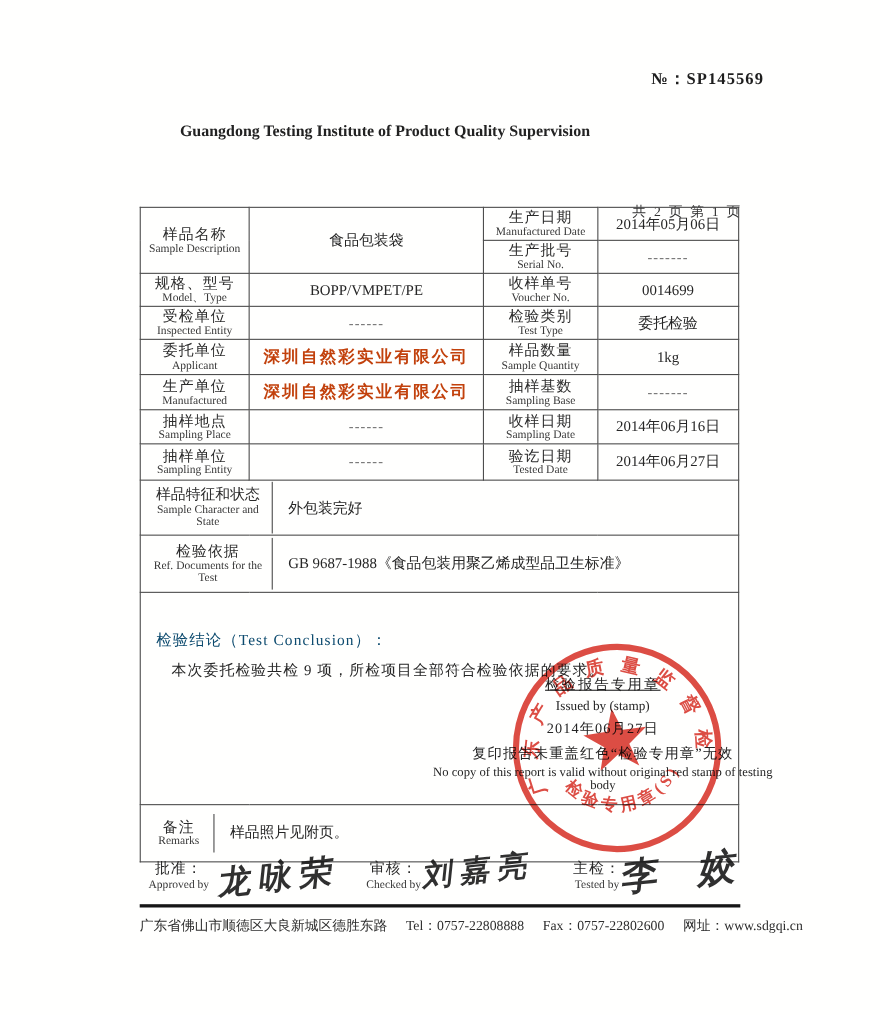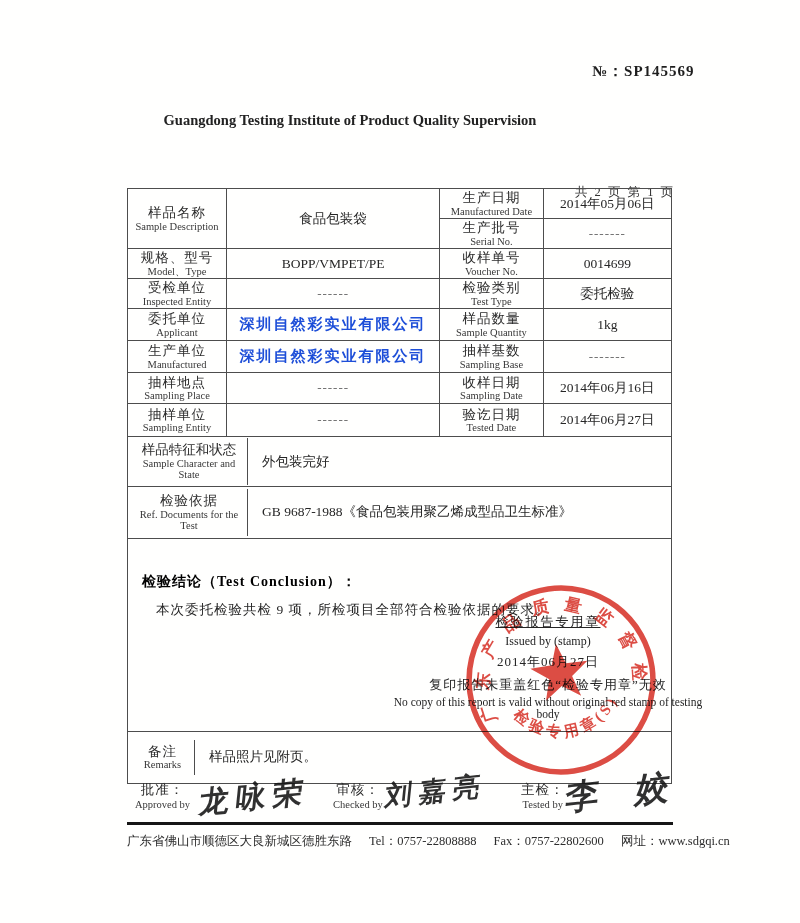--- a/index.html
+++ b/index.html
@@ -15,31 +15,31 @@
   .report-title .zh { font-size:24px; font-weight:bold; letter-spacing:4px; }
   .report-title .en { font-size:17px; font-weight:bold; }
   .page-info { position:absolute; top:168px; left:555px; width:120px; text-align:right; font-size:12.5px; letter-spacing:2px; color:#333;margin-top:16px; }
 
   
   table.report { position:absolute; top:188px; left:127px; width:545px; border-collapse:collapse; table-layout:fixed; }
   table.report td { border:1px solid #4d4d4d; text-align:center; vertical-align:middle; padding:1px 3px; }
   .lzh { font-size:13.5px; letter-spacing:1px; color:#2b2b2b; line-height:1.15; }
   .len { font-size:10.5px; color:#383838; line-height:1.1; }
   .val { font-size:13.5px; color:#262626; }
-  .val-bold { font-size:15px; font-weight:bold; letter-spacing:2px; color:#1d4ed8; }
+  .val-bold { font-size:15px; font-weight:bold; letter-spacing:2px; color:#c2410c; }
   .dash { color:#6d6d6d; letter-spacing:1px; font-size:13px; }
 
   .span-cell { display:flex; align-items:stretch; min-height:100%; }
   .span-label { display:flex; flex-direction:column; justify-content:center; border-right:1px solid #4d4d4d; padding:4px 2px; }
   .span-value { flex:1; display:flex; align-items:center; padding-left:14px; font-size:13.5px; text-align:right; color:#262626; }
   td.nopad { padding:0; }
 
   
   td.conclusion { position:relative; text-align:left; vertical-align:top; }
-  .concl-head { position:absolute; top:34px; left:14px; font-size:14px; font-weight:bold; letter-spacing:1px; color:#000000; }
+  .concl-head { position:absolute; top:34px; left:14px; font-size:14px; font-weight:normal; letter-spacing:1px; color:#0c4a6e; }
   .concl-body { position:absolute; top:62px; left:28px; font-size:13.5px; letter-spacing:1px; color:#262626; }
   .stamp-text { position:absolute; top:74px; left:255px; width:330px; text-align:center; color:#242424; }
   .stamp-text .l1 { font-size:13px; letter-spacing:2px;text-decoration:underline; }
   .stamp-text .l2 { font-size:12px; margin-top:3px; }
   .stamp-text .l3 { font-size:13px; margin-top:4px; letter-spacing:1px; }
   .stamp-text .l4 { font-size:13px; margin-top:5px; letter-spacing:1px; }
   .stamp-text .l5 { font-size:11.5px; margin-top:2px; }
   .seal { position:absolute; top:42px; left:334px; width:198px; height:198px; mix-blend-mode:multiply; opacity:.92; transform:rotate(-8deg); }
 
   

